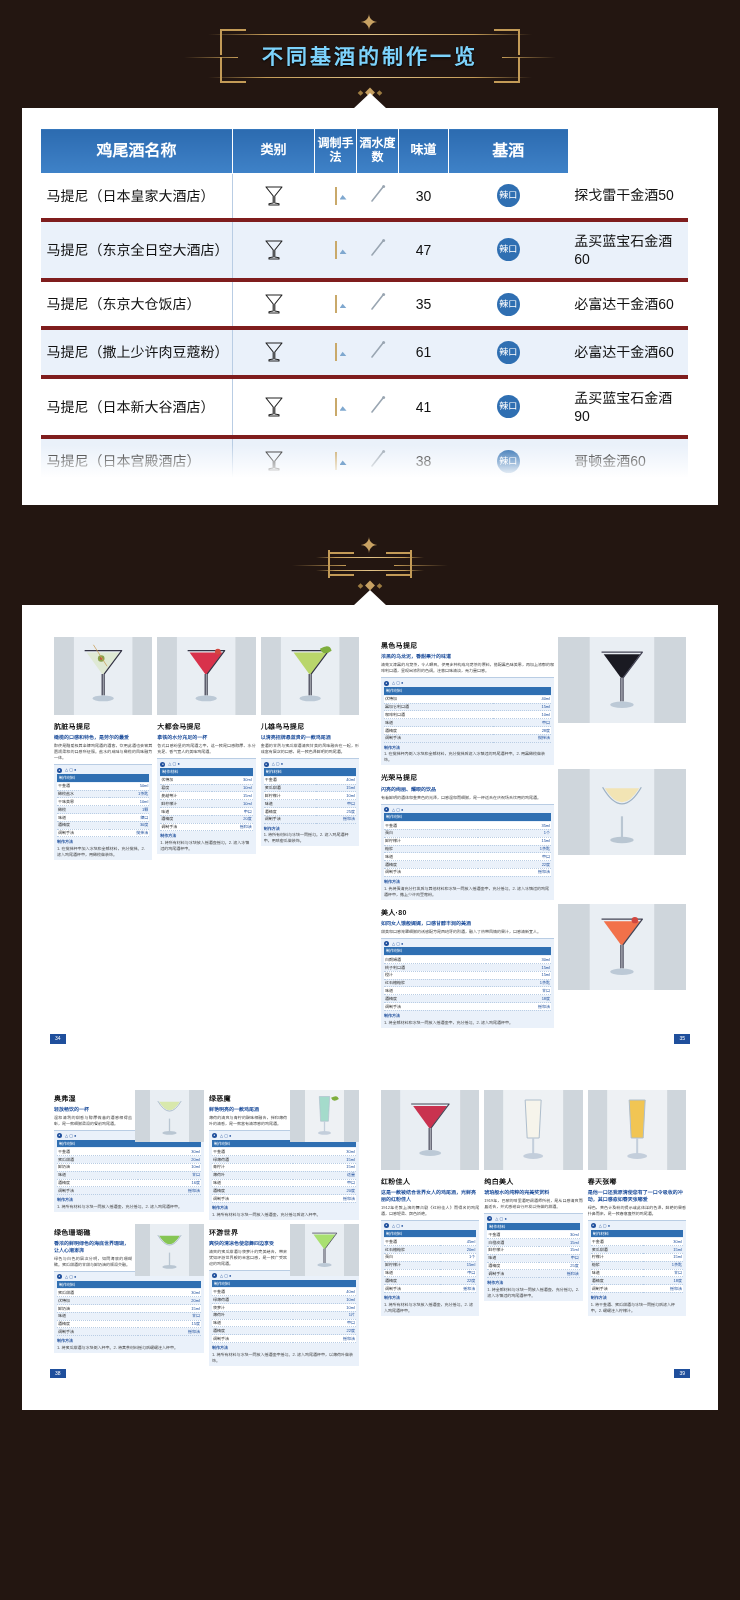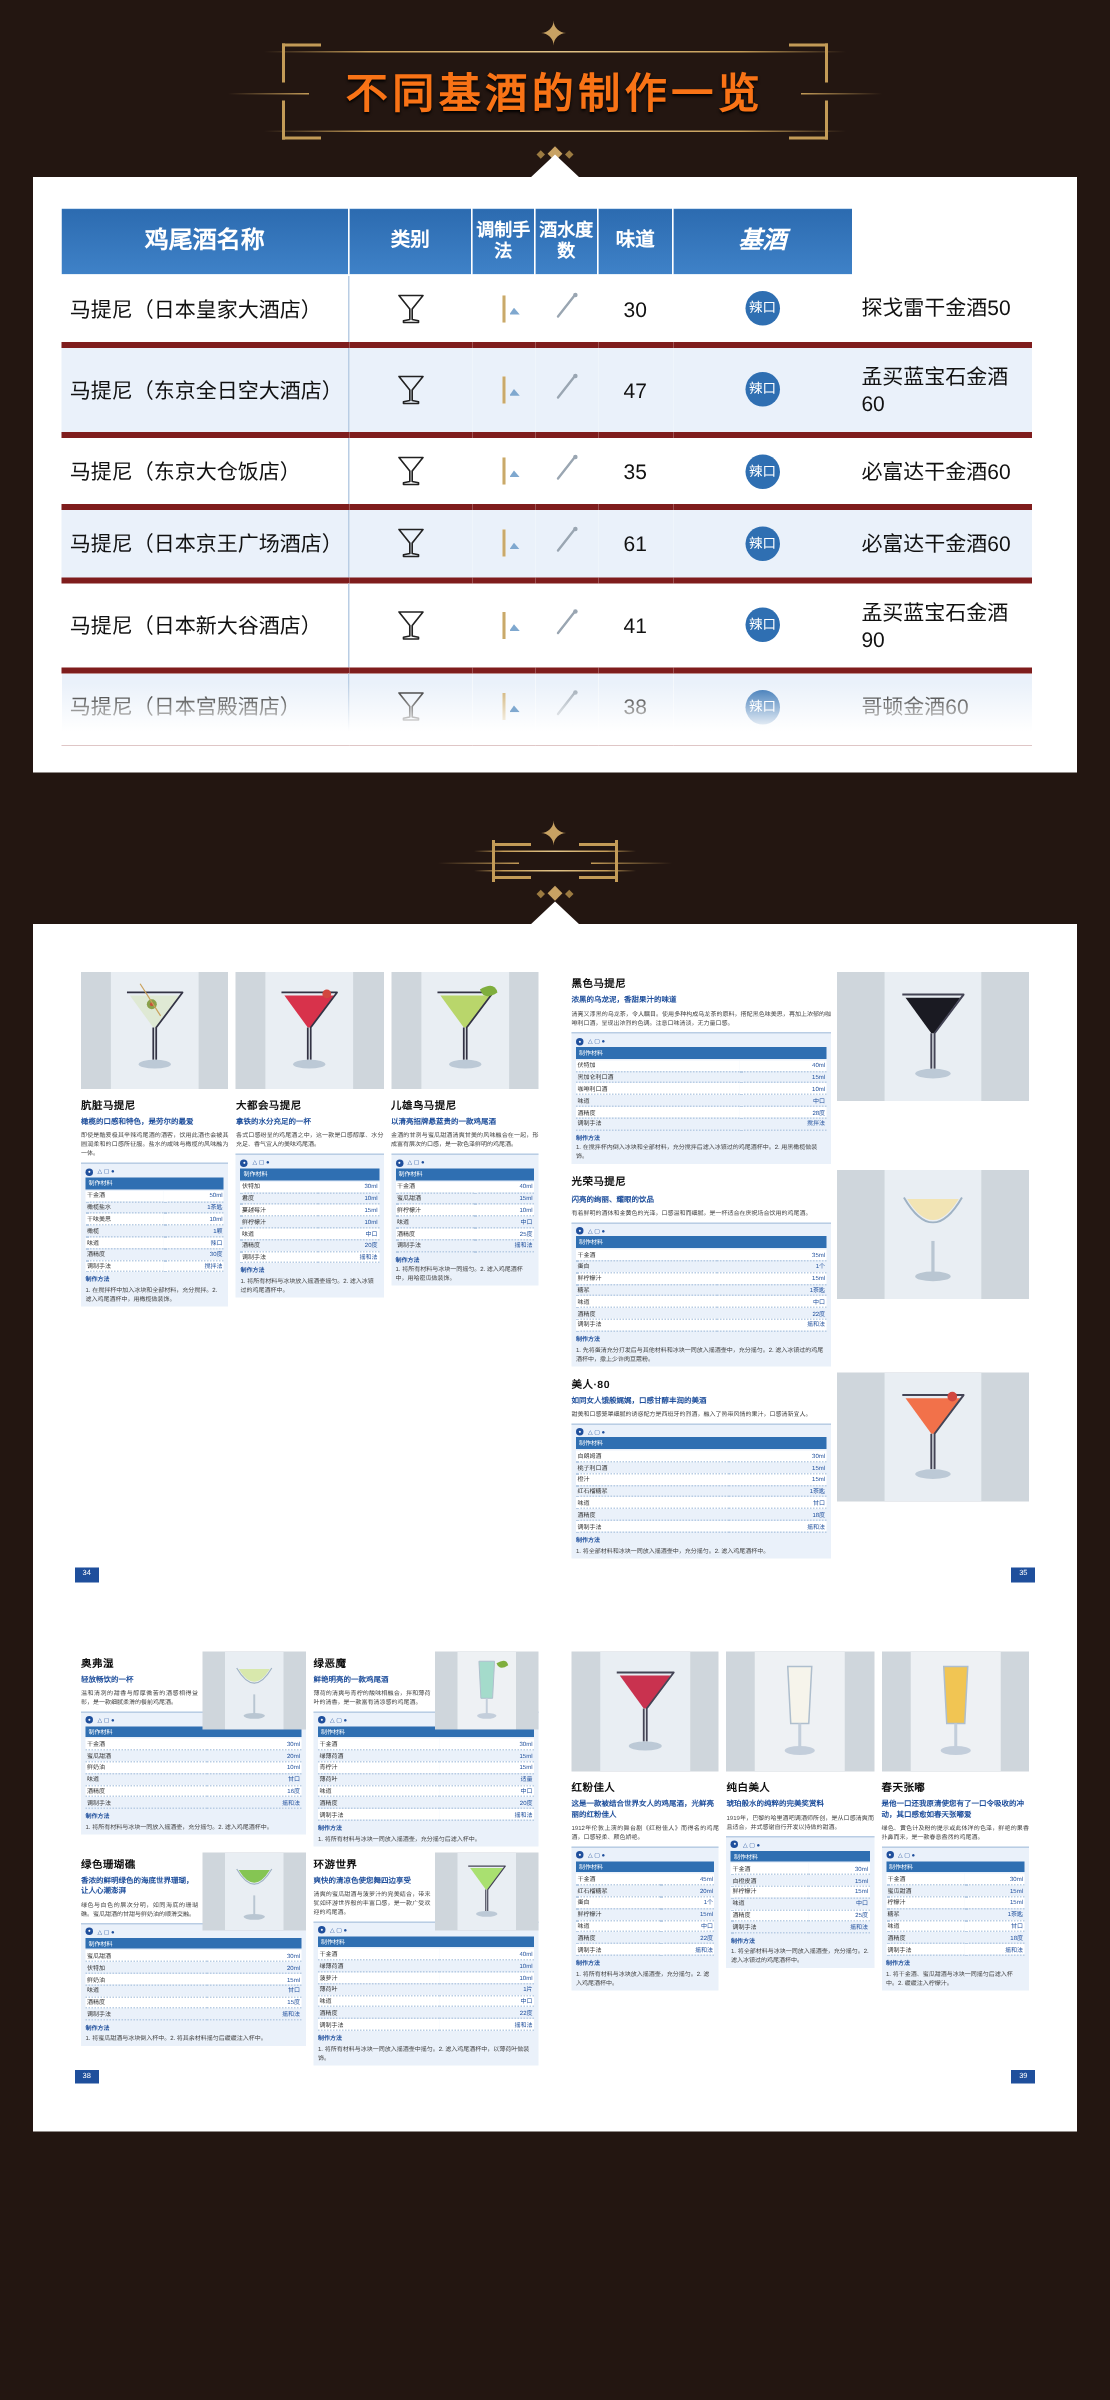--- a/index.html
+++ b/index.html
@@ -23,23 +23,23 @@
     width: 740px;
     padding: 34px 0 18px 0;
     text-align: center;
   }
   .banner-inner {
     position: relative;
     display: inline-block;
     padding: 6px 60px 10px 60px;
   }
   .banner-title {
-    font-size: 28px;
+    font-size: 21px;
     letter-spacing: 3px;
-    color: #f97316;
+    color: #7dd3fc;
     font-weight: bold;
     text-shadow: 0 1px 2px #000;
     position: relative;
     z-index: 3;
     white-space: nowrap;
   }
   .banner-rule {
     position: absolute;
     left: 6px; right: 6px;
     height: 1px;
@@ -124,21 +124,21 @@
     font-weight: bold;
     padding: 8px 2px;
     text-align: center;
     line-height: 1.15;
   }
   th.c-name { font-size: 16px; width: 192px; }
   th.c-cat  { font-size: 13px; width: 82px; }
   th.c-tech { font-size: 12px; width: 42px; }
   th.c-abv  { font-size: 12px; width: 42px; }
   th.c-taste{ font-size: 13px; width: 50px; }
-  th.c-base { font-size: 16px; font-style: italic; }
+  th.c-base { font-size: 16px; }
   table.cocktails tbody td {
     border-bottom: 4px solid #7f1d1d;
     padding: 10px 6px;
     vertical-align: middle;
     font-size: 14px;
     color: #111;
     line-height: 1.3;
   }
   tbody tr:nth-child(odd)  { background: #ffffff; }
   tbody tr:nth-child(even) { background: #eaf1fa; }
@@ -369,21 +369,21 @@
               <td class="center"><span class="cat-thumb"></span></td>
               <td class="center"><span class="stir-icon"><svg width="18" height="20" viewBox="0 0 18 20" aria-hidden="true">
     <line x1="3" y1="17" x2="14" y2="3" stroke="#9aa6b2" stroke-width="1.6" stroke-linecap="round"></line>
     <circle cx="14.6" cy="2.6" r="1.5" fill="#9aa6b2"></circle>
                   </svg></span></td>
               <td class="center">35</td>
               <td class="center"><span class="taste-badge">辣口</span></td>
               <td class="cell-base">必富达干金酒60</td>
             </tr>
             <tr>
-              <td class="cell-name">马提尼（日本京王广场酒店）</td>
+              <td class="cell-name">马提尼（撒上少许肉豆蔻粉）</td>
               <td class="center"><span class="glass-icon"><svg width="20" height="22" viewBox="0 0 20 22" aria-hidden="true">
   <path d="M2 2 L18 2 L10.8 11 L10.8 18 L15 18.8 L15 20 L5 20 L5 18.8 L9.2 18 L9.2 11 Z" fill="none" stroke="#222" stroke-width="1.1" stroke-linejoin="round"></path>
 </svg></span></td>
               <td class="center"><span class="cat-thumb"></span></td>
               <td class="center"><span class="stir-icon"><svg width="18" height="20" viewBox="0 0 18 20" aria-hidden="true">
     <line x1="3" y1="17" x2="14" y2="3" stroke="#9aa6b2" stroke-width="1.6" stroke-linecap="round"></line>
     <circle cx="14.6" cy="2.6" r="1.5" fill="#9aa6b2"></circle>
                   </svg></span></td>
               <td class="center">61</td>
               <td class="center"><span class="taste-badge">辣口</span></td>

